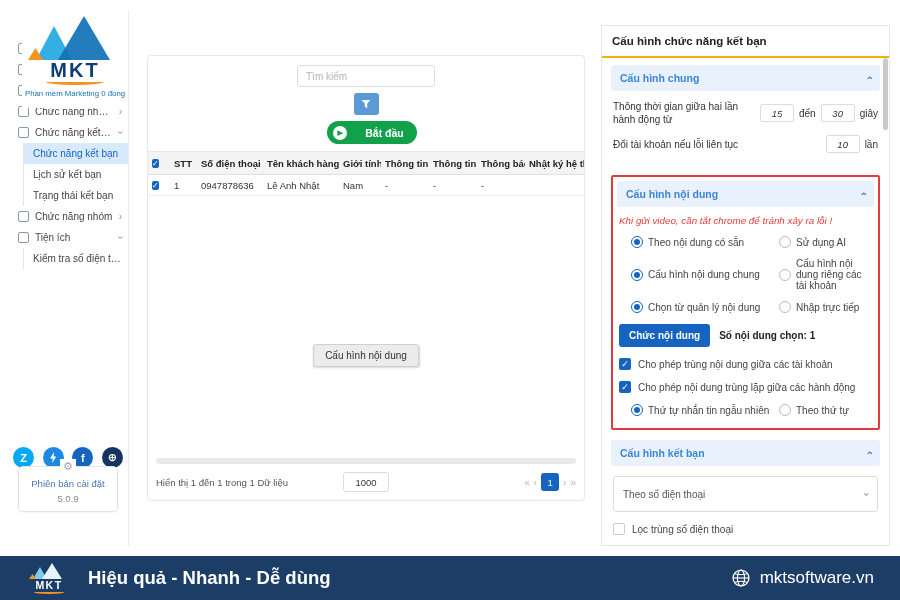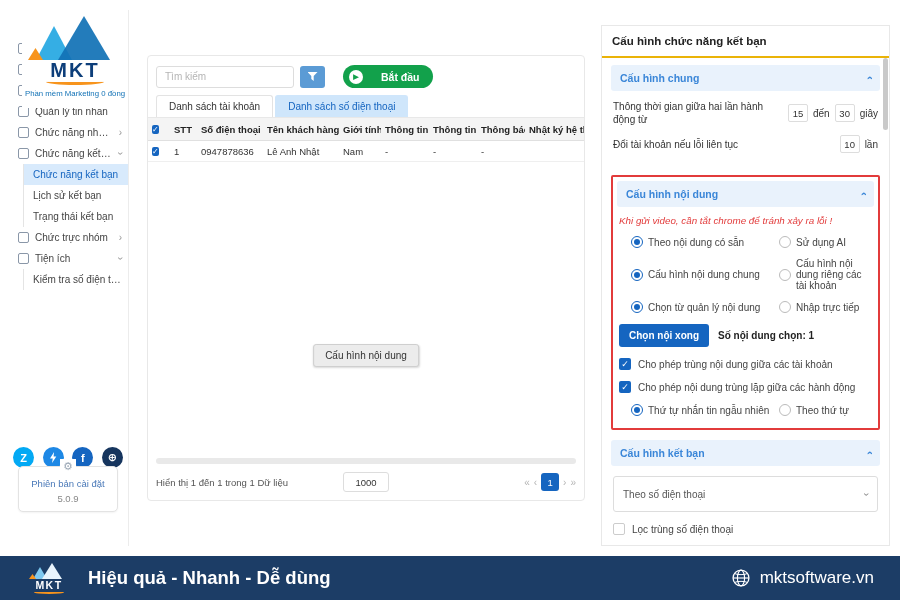--- a/index.html
+++ b/index.html
@@ -36,21 +36,21 @@
   .tri { position:absolute; clip-path:polygon(50% 0,0 100%,100% 100%); }
   .tri1 { left:14px; top:12px; width:36px; height:34px; background:#35aee4; }
   .tri2 { left:36px; top:2px; width:52px; height:44px; background:#1272b6; opacity:.93; }
   .tri3 { left:6px; top:34px; width:15px; height:12px; background:#f7941d; }
   .logo-text { font-size:20px; font-weight:bold; color:#0d3e7a; letter-spacing:2px; line-height:21px; }
   .logo-swoosh { width:58px; height:4px; border-bottom:3px solid #f7941d; border-radius:0 0 60% 60%/0 0 100% 100%; margin:0 auto; }
   .logo-sub { font-size:7.8px; color:#1272b6; margin-top:4px; white-space:nowrap; }
 
   
   .main-card { position:absolute; left:147px; top:55px; width:438px; height:446px; border:1px solid #e8e8e8; border-radius:4px; background:#fff; }
-  .toolbar { display:flex; align-items:center; gap:6px; padding:9px 8px 7px; }
+  .toolbar { display:flex; align-items:center; gap:6px; padding:9px 8px 7px;flex-direction:column; }
   .search-input { width:138px; height:22px; border:1px solid #ddd; border-radius:3px; font-size:10px; padding:0 8px; color:#333; outline:none; }
   .search-input::placeholder { color:#b5b5b5; }
   .filter-btn { width:25px; height:22px; background:#5b9bd5; border:none; border-radius:3px; display:flex; align-items:center; justify-content:center; cursor:pointer; }
   .funnel { width:10px; height:9px; background:#fff; clip-path:polygon(0 0,100% 0,62% 45%,62% 100%,38% 78%,38% 45%); }
   .start-btn { margin-left:12px; height:23px; background:#12a14b; border:none; border-radius:12px; color:#fff; font-size:10.5px; font-weight:bold; display:flex; align-items:center; gap:18px; padding:0 13px 0 6px; cursor:pointer; }
   .play-circle { width:14px; height:14px; border-radius:50%; background:#fff; color:#12a14b; font-size:7px; display:flex; align-items:center; justify-content:center; }
   .tabs { display:flex; gap:2px; padding:0 8px; }
   .tab { height:22px; padding:0 12px; font-size:10px; display:flex; align-items:center; border:1px solid #e3e3e3; border-bottom:none; border-radius:3px 3px 0 0; background:#fff; color:#333; cursor:pointer; white-space:nowrap; }
   .tab.active { background:#cfe6fb; color:#1565c0; border-color:#cfe6fb; }
   table { width:100%; border-collapse:collapse; font-size:9.5px; table-layout:fixed; }
@@ -68,21 +68,21 @@
 
   
   .right-card { position:absolute; left:601px; top:25px; width:289px; height:521px; border:1px solid #e8e8e8; background:#fff; overflow:hidden; }
   .rc-title { font-size:11.5px; font-weight:bold; color:#222; padding:9px 10px; border-bottom:2px solid #eab308; }
   .rc-body { padding:7px 9px; }
   .sec-header { background:#e9f2fc; color:#3a86d8; font-weight:bold; font-size:10.5px; padding:7px 9px; border-radius:3px; display:flex; align-items:center; cursor:pointer; }
   .sec-header .chev { margin-left:auto; font-size:11px; color:#3a86d8; }
   .frow { display:flex; align-items:center; gap:5px; font-size:10px; color:#333; margin:9px 2px; }
   .flabel-wrap { width:152px; line-height:1.3; }
   .grow { flex:1; }
-  .num-input { width:20px; height:18px; border:1px solid #ddd; border-radius:2px; text-align:center; font-size:9.5px; color:#333; outline:none; }
+  .num-input { width:34px; height:18px; border:1px solid #ddd; border-radius:2px; text-align:center; font-size:9.5px; color:#333; outline:none;font-style:italic; }
   .red-wrap { border:2px solid #e23b3b; border-radius:2px; margin-top:3px; padding:4px 4px 2px; }
   .warn { color:#e23b3b; font-style:italic; font-size:9.8px; margin:8px 2px; }
   .opt-row { display:flex; align-items:center; font-size:10px; color:#444; margin:10px 2px;padding-left:12px; }
   .opt { display:flex; align-items:center; gap:5px; cursor:pointer; }
   .opt.first { width:148px; flex:none; }
   .radio { width:12px; height:12px; border-radius:50%; border:1.5px solid #bbb; flex:none; position:relative; }
   .radio.sel { border-color:#1565c0; }
   .radio.sel::after { content:''; position:absolute; inset:2px; background:#1565c0; border-radius:50%; }
   .choose-row { display:flex; align-items:center; gap:9px; margin:11px 2px; }
   .choose-btn { background:#1565c0; color:#fff; font-size:10px; font-weight:bold; border:none; border-radius:3px; padding:6px 10px; cursor:pointer; }
@@ -120,24 +120,20 @@
       </div>
     <div class="s-item">
         <span class="ic"></span>
       </div>
     <div class="s-item">
         <span class="ic"></span>
       </div>
 
     <div class="s-item">
       <span class="ic"></span>
-      <span class="lbl">Quản lý tin nhắn</span>
-    </div>
-    <div class="s-item">
-      <span class="ic"></span>
       <span class="lbl">Chức năng nhắn tin</span>
       <span class="chev">›</span>
     </div>
     <div class="s-item">
       <span class="ic"></span>
       <span class="lbl">Chức năng kết bạn</span>
       <span class="chev rot90">›</span>
     </div>
     <div class="s-children">
       <div class="s-item active">
@@ -145,21 +141,21 @@
       </div>
       <div class="s-item">
         <span class="lbl">Lịch sử kết bạn</span>
       </div>
       <div class="s-item">
         <span class="lbl">Trạng thái kết bạn</span>
       </div>
     </div>
     <div class="s-item">
       <span class="ic"></span>
-      <span class="lbl">Chức trực nhóm</span>
+      <span class="lbl">Chức năng nhóm</span>
       <span class="chev">›</span>
     </div>
     <div class="s-item">
       <span class="ic"></span>
       <span class="lbl">Tiện ích</span>
       <span class="chev rot90">›</span>
     </div>
     <div class="s-children">
       <div class="s-item">
         <span class="lbl">Kiểm tra số điện thoại</span>
@@ -201,24 +197,20 @@
         <span class="funnel"></span>
       </button>
     <button class="start-btn">
       <span class="play-circle">
           <span>▶</span>
         </span>
       <span>Bắt đầu</span>
     </button>
   </div>
 
-  <div class="tabs">
-    <div class="tab">Danh sách tài khoản</div>
-    <div class="tab active">Danh sách số điện thoại</div>
-  </div>
 
   <table>
     <colgroup>
       <col style="width:22px">
         <col style="width:27px">
         <col style="width:66px">
         <col style="width:76px">
       <col style="width:42px">
         <col style="width:48px">
         <col style="width:48px">
@@ -329,21 +321,21 @@
           <span class="radio sel"></span>
           <span>Chọn từ quản lý nội dung</span>
         </div>
         <div class="opt">
           <span class="radio"></span>
           <span>Nhập trực tiếp</span>
         </div>
       </div>
 
       <div class="choose-row">
-        <button class="choose-btn">Chọn nội xong</button>
+        <button class="choose-btn">Chức nội dung</button>
         <span class="chosen-count">Số nội dung chọn: 1</span>
       </div>
 
       <div class="cb-row">
         <span class="cbk on">✓</span>
         <span>Cho phép trùng nội dung giữa các tài khoản</span>
       </div>
       <div class="cb-row">
         <span class="cbk on">✓</span>
         <span>Cho phép nội dung trùng lặp giữa các hành động</span>

